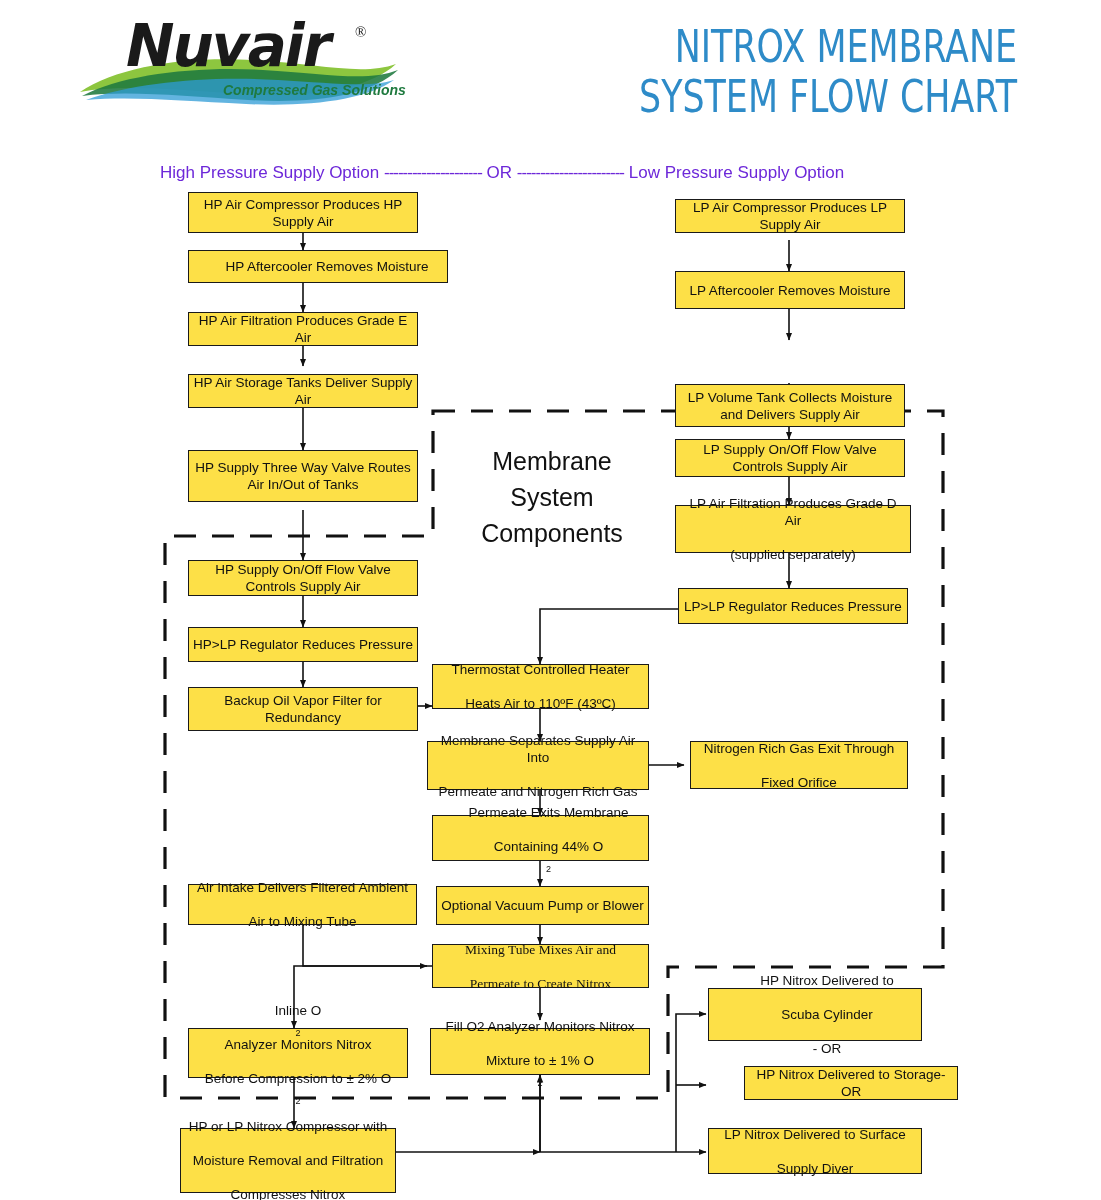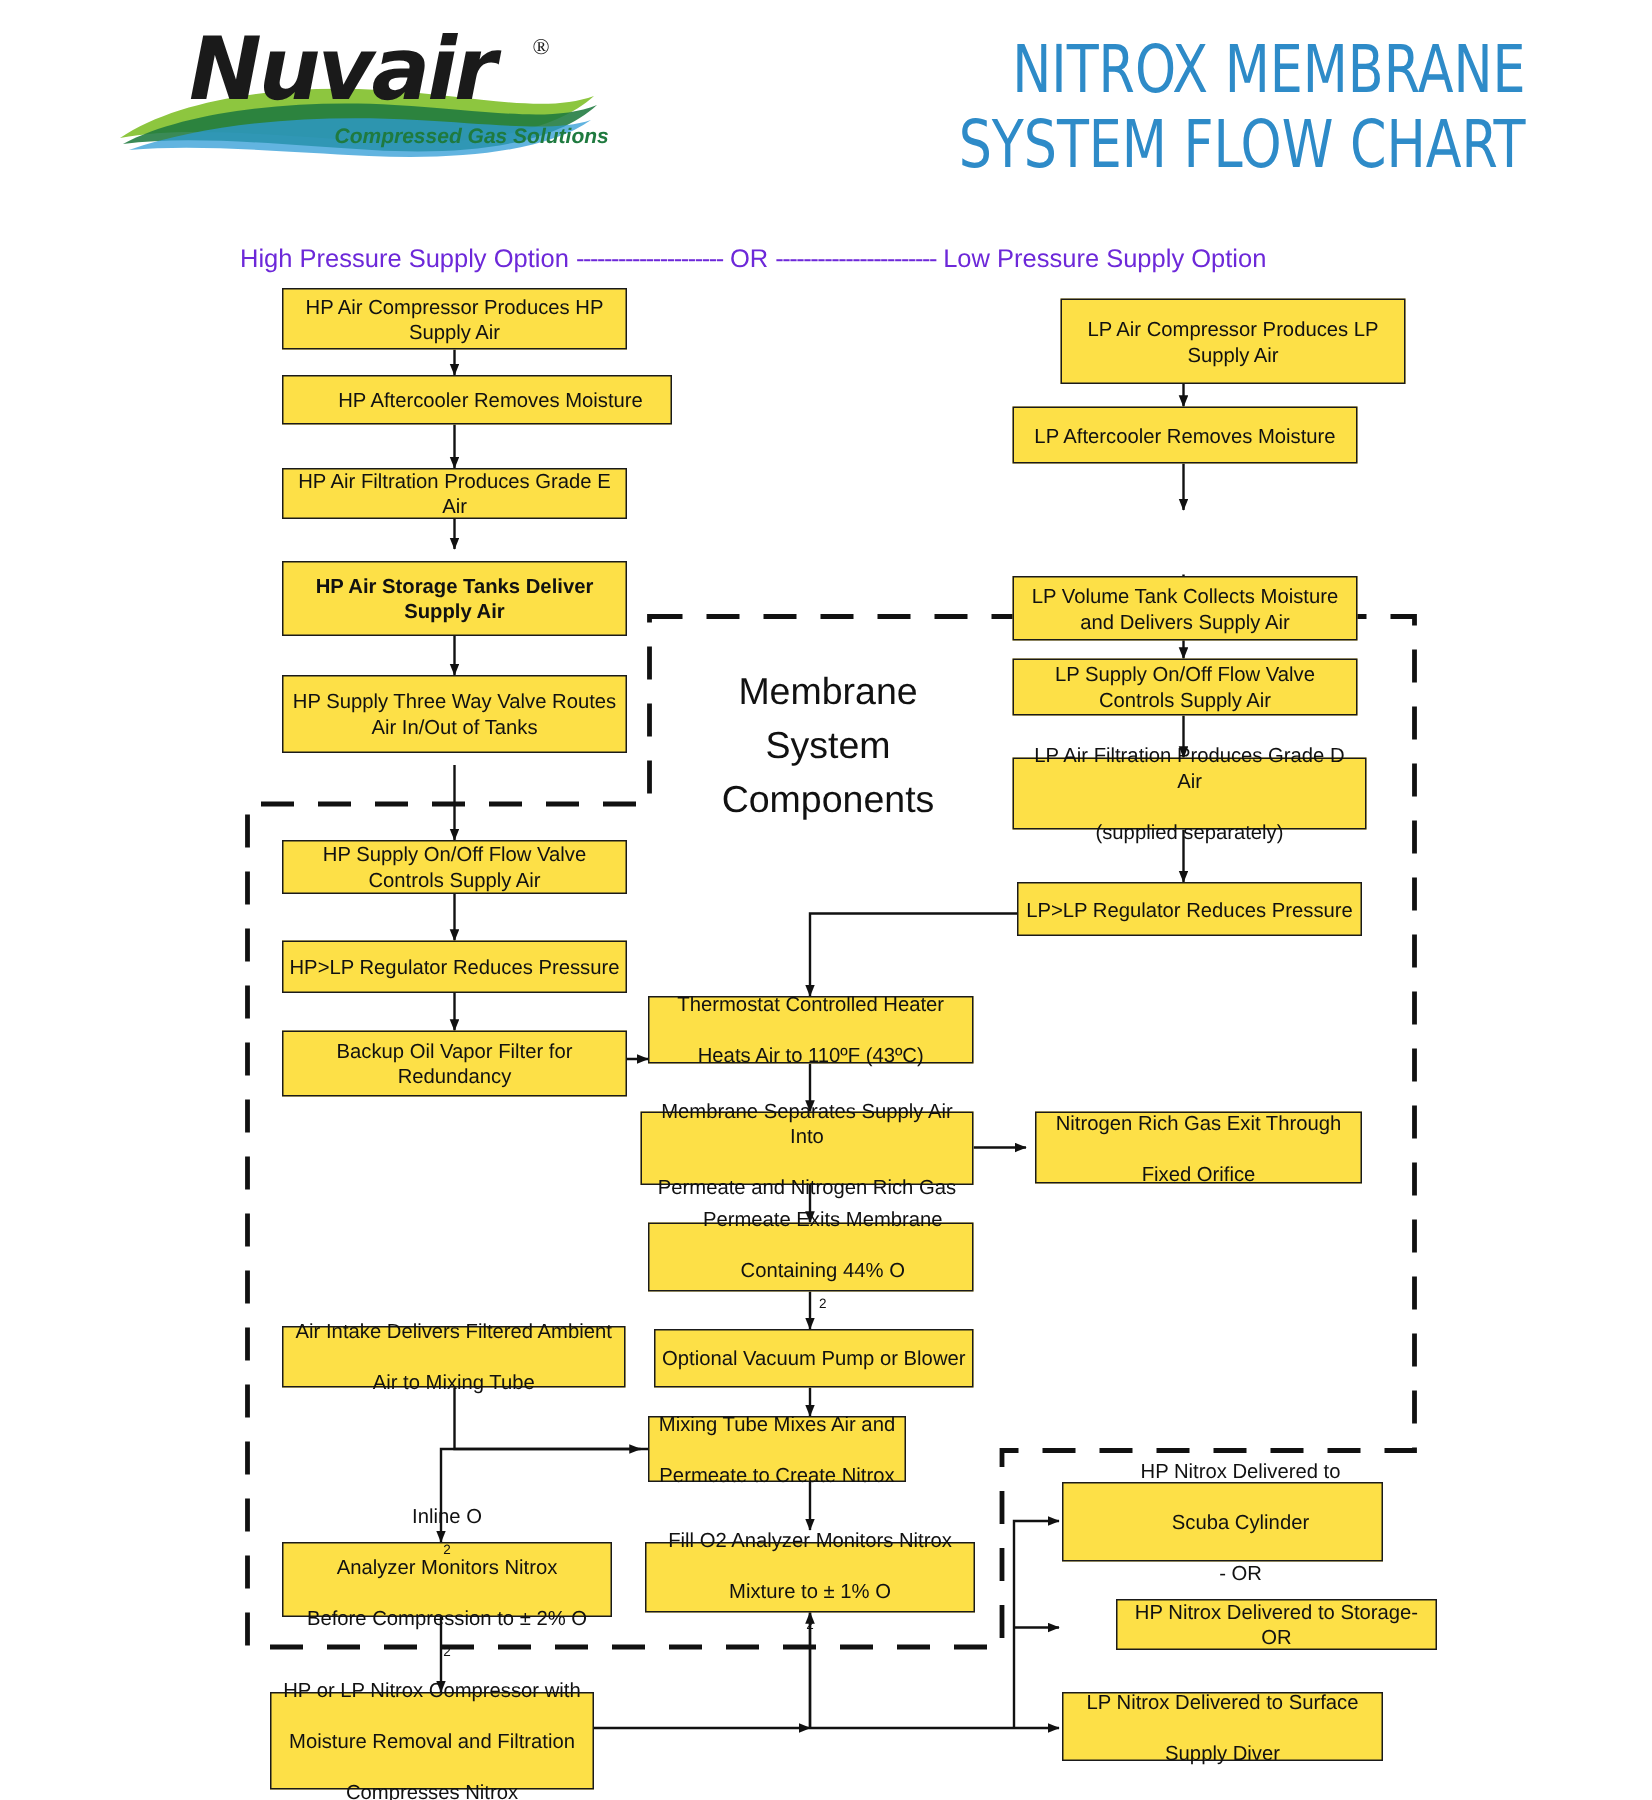--- a/index.html
+++ b/index.html
@@ -206,37 +206,37 @@
 
   <div class="node" style="left:188px; top:192px; width:230px; height:41px;">
     <span>HP Air Compressor Produces HP Supply Air</span>
   </div>
   <div class="node" style="left:188px; top:250px; width:260px; height:33px;padding-left:22px;">
     <span>HP Aftercooler Removes Moisture</span>
   </div>
   <div class="node" style="left:188px; top:312px; width:230px; height:34px;">
     <span>HP Air Filtration Produces Grade E Air</span>
   </div>
-  <div class="node" style="left:188px; top:374px; width:230px; height:50px;font-weight:bold;">
+  <div class="node" style="left:188px; top:374px; width:230px; height:34px;">
     <span>HP Air Storage Tanks Deliver Supply Air</span>
   </div>
   <div class="node" style="left:188px; top:450px; width:230px; height:52px;">
     <span>HP Supply Three Way Valve Routes Air In/Out of Tanks</span>
   </div>
   <div class="node" style="left:188px; top:560px; width:230px; height:36px;">
     <span>HP Supply On/Off Flow Valve Controls Supply Air</span>
   </div>
   <div class="node" style="left:188px; top:627px; width:230px; height:35px;">
     <span>HP&gt;LP Regulator Reduces Pressure</span>
   </div>
   <div class="node" style="left:188px; top:687px; width:230px; height:44px;">
     <span>Backup Oil Vapor Filter for Redundancy</span>
   </div>
 
-  <div class="node" style="left:675px; top:199px; width:230px; height:57px;margin-left:32px;">
+  <div class="node" style="left:675px; top:199px; width:230px; height:34px;">
     <span>LP Air Compressor Produces LP Supply Air</span>
   </div>
   <div class="node" style="left:675px; top:271px; width:230px; height:38px;">
     <span>LP Aftercooler Removes Moisture</span>
   </div>
   <div class="node" style="left:675px; top:340px; width:230px; height:43px;margin-top:44px;">
     <span>LP Volume Tank Collects Moisture and Delivers Supply Air</span>
   </div>
   <div class="node" style="left:675px; top:439px; width:230px; height:38px;">
     <span>LP Supply On/Off Flow Valve Controls Supply Air</span>
@@ -277,21 +277,21 @@
   </div>
   <div class="node" style="left:436px; top:886px; width:213px; height:39px;">
     <span>Optional Vacuum Pump or Blower</span>
   </div>
   <div class="node" style="left:188px; top:884px; width:229px; height:41px;">
     <span>
       <span>Air Intake Delivers Filtered Ambient</span><br>
       <span>Air to Mixing Tube</span>
     </span>
   </div>
-  <div class="node" style="left:432px; top:944px; width:172px; height:44px;">
+  <div class="node" style="left:432px; top:944px; width:217px; height:44px;font-family:Liberation Serif, serif;">
     <span>
       <span>Mixing Tube Mixes Air and</span><br>
       <span>Permeate to Create Nitrox</span>
     </span>
   </div>
 
   <div class="node" style="left:188px; top:1028px; width:220px; height:50px;">
     <span>
       <span><span>Inline O</span><sub>2</sub><span> Analyzer Monitors Nitrox</span></span><br>
       <span><span>Before Compression to ± 2% O</span><sub>2</sub></span>

